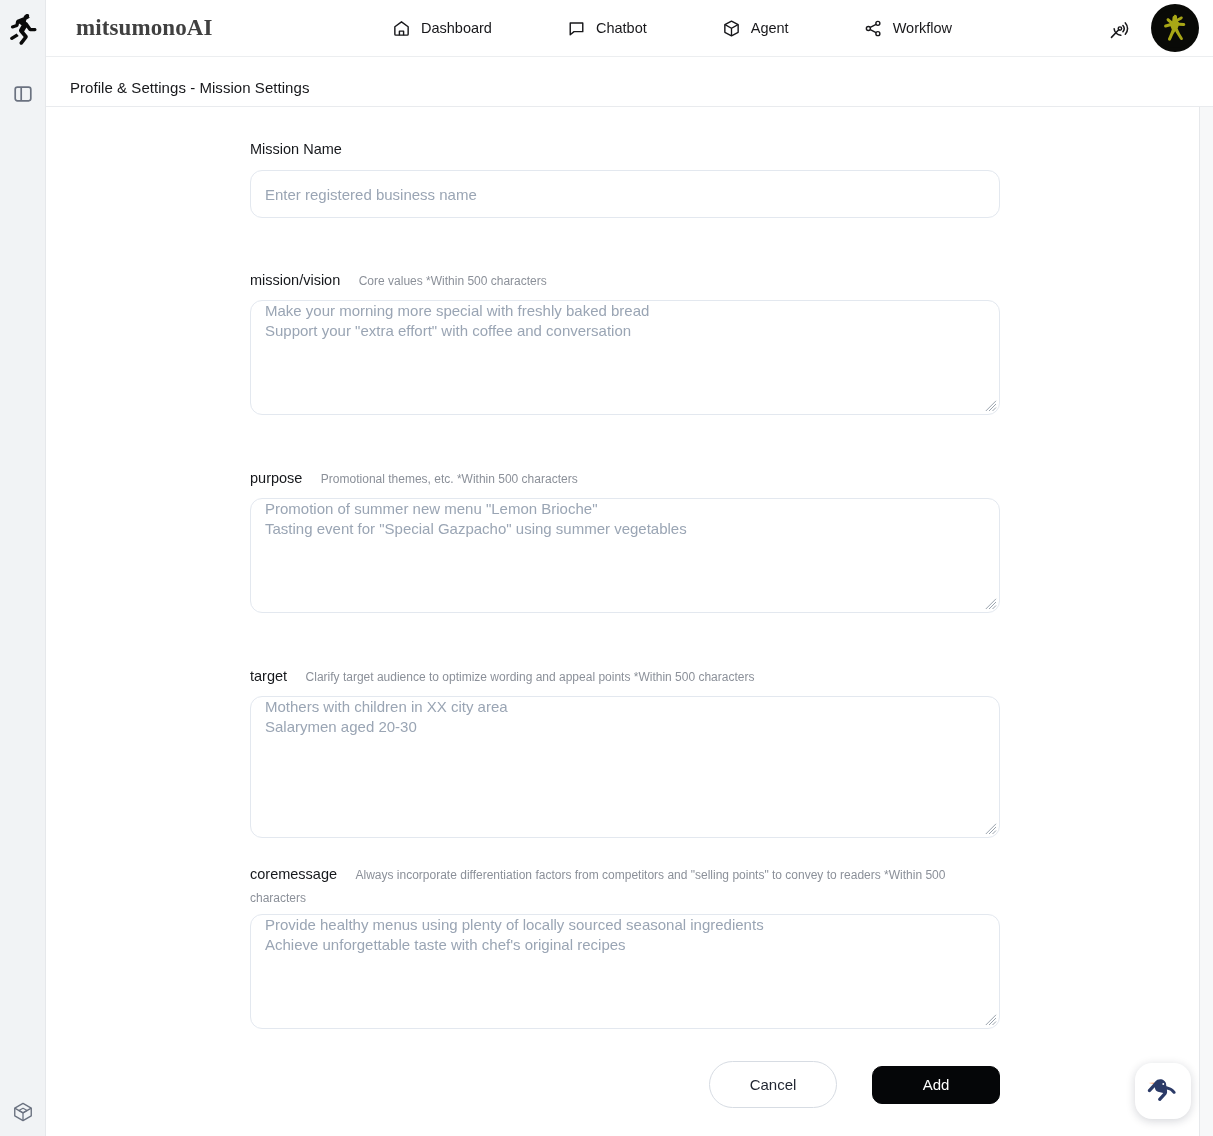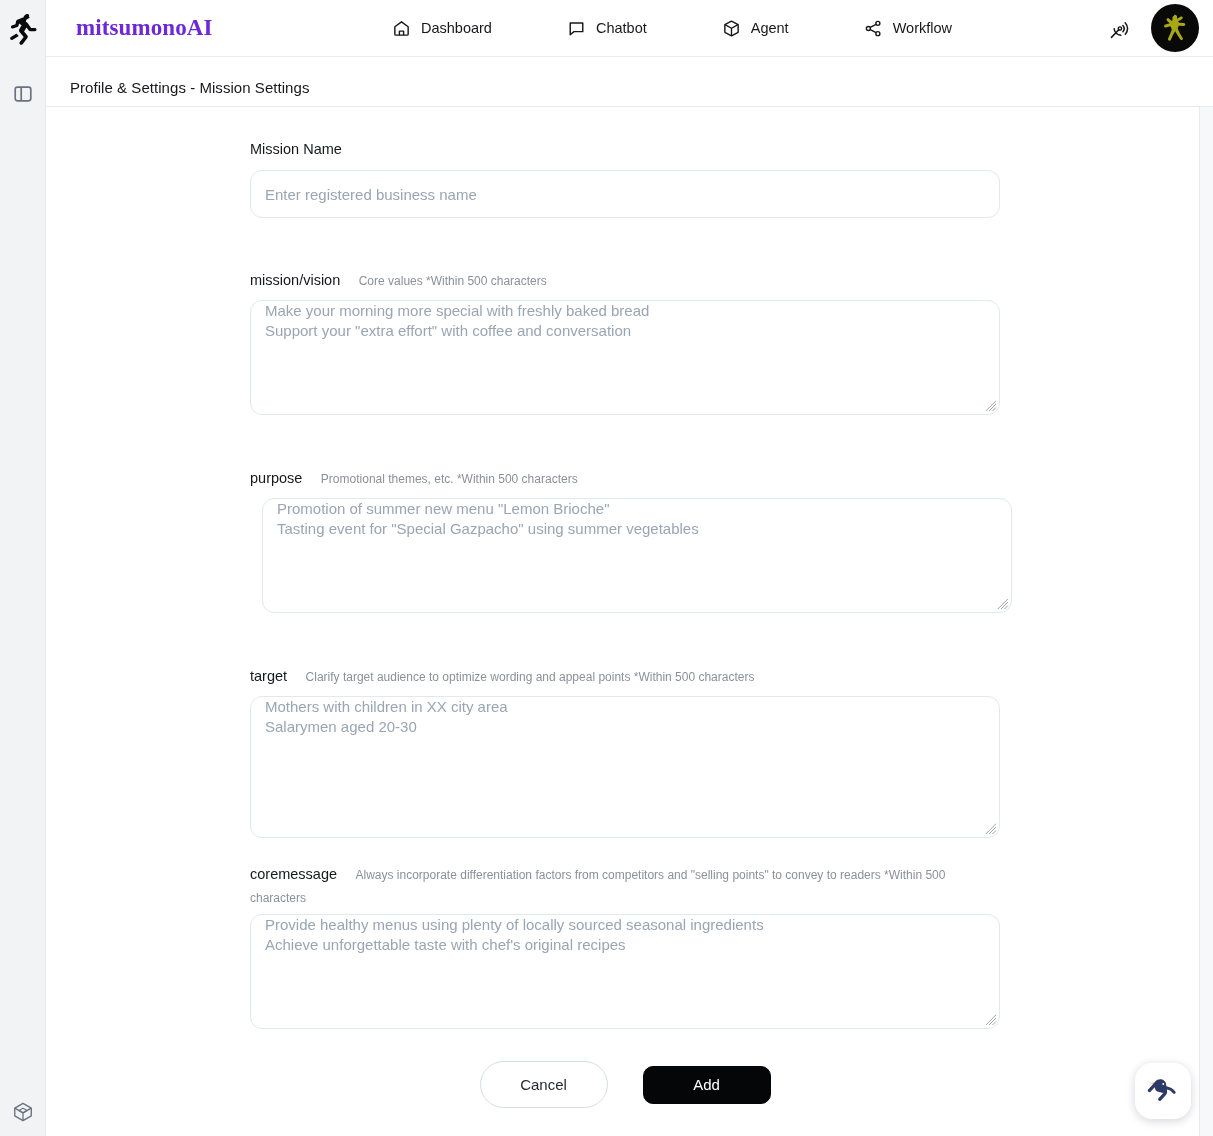--- a/index.html
+++ b/index.html
@@ -65,21 +65,21 @@
     align-items: center;
     z-index: 4;
   }
   .brand {
     position: absolute;
     left: 30px;
     font-family: "Liberation Serif", serif;
     font-size: 23px;
     font-weight: 700;
     letter-spacing: .1px;
-    color: #6d28d9;
+    color: #404040;
     white-space: nowrap;
     cursor: pointer;
   }
   .nav {
     position: absolute;
     left: 336px;
     display: flex;
     align-items: center;
     gap: 3px;
     text-align: center;
@@ -216,35 +216,35 @@
   }
 
   
   .f-name-label  { position: absolute; left: 0; top: 30px; }
   .f-name-input  { position: absolute; left: 0; top: 62px; }
 
   .f-mv-label    { position: absolute; left: 0; top: 161px; }
   .f-mv-input    { position: absolute; left: 0; top: 192px; }
 
   .f-pp-label    { position: absolute; left: 0; top: 359px; }
-  .f-pp-input    { position: absolute; left: 12px; top: 390px; border-radius: 13px; }
+  .f-pp-input    { position: absolute; left: 0; top: 390px; border-radius: 13px; }
 
   .f-tg-label    { position: absolute; left: 0; top: 557px; }
   .f-tg-input    { position: absolute; left: 0; top: 588px; }
 
   .f-cm-label    { position: absolute; left: 0; top: 755px; width: 750px; line-height: 21px; }
   .f-cm-input    { position: absolute; left: 0; top: 806px; }
 
   .actions {
     position: absolute;
     left: 0;
     top: 953px;
     width: 750px;
     display: flex;
-    justify-content: center;
+    justify-content: flex-end;
     align-items: center;
     gap: 35px;
   }
   .btn {
     font-family: "Liberation Sans", sans-serif;
     font-size: 15px;
     cursor: pointer;
     border-radius: 10px;
     display: flex;
     align-items: center;

